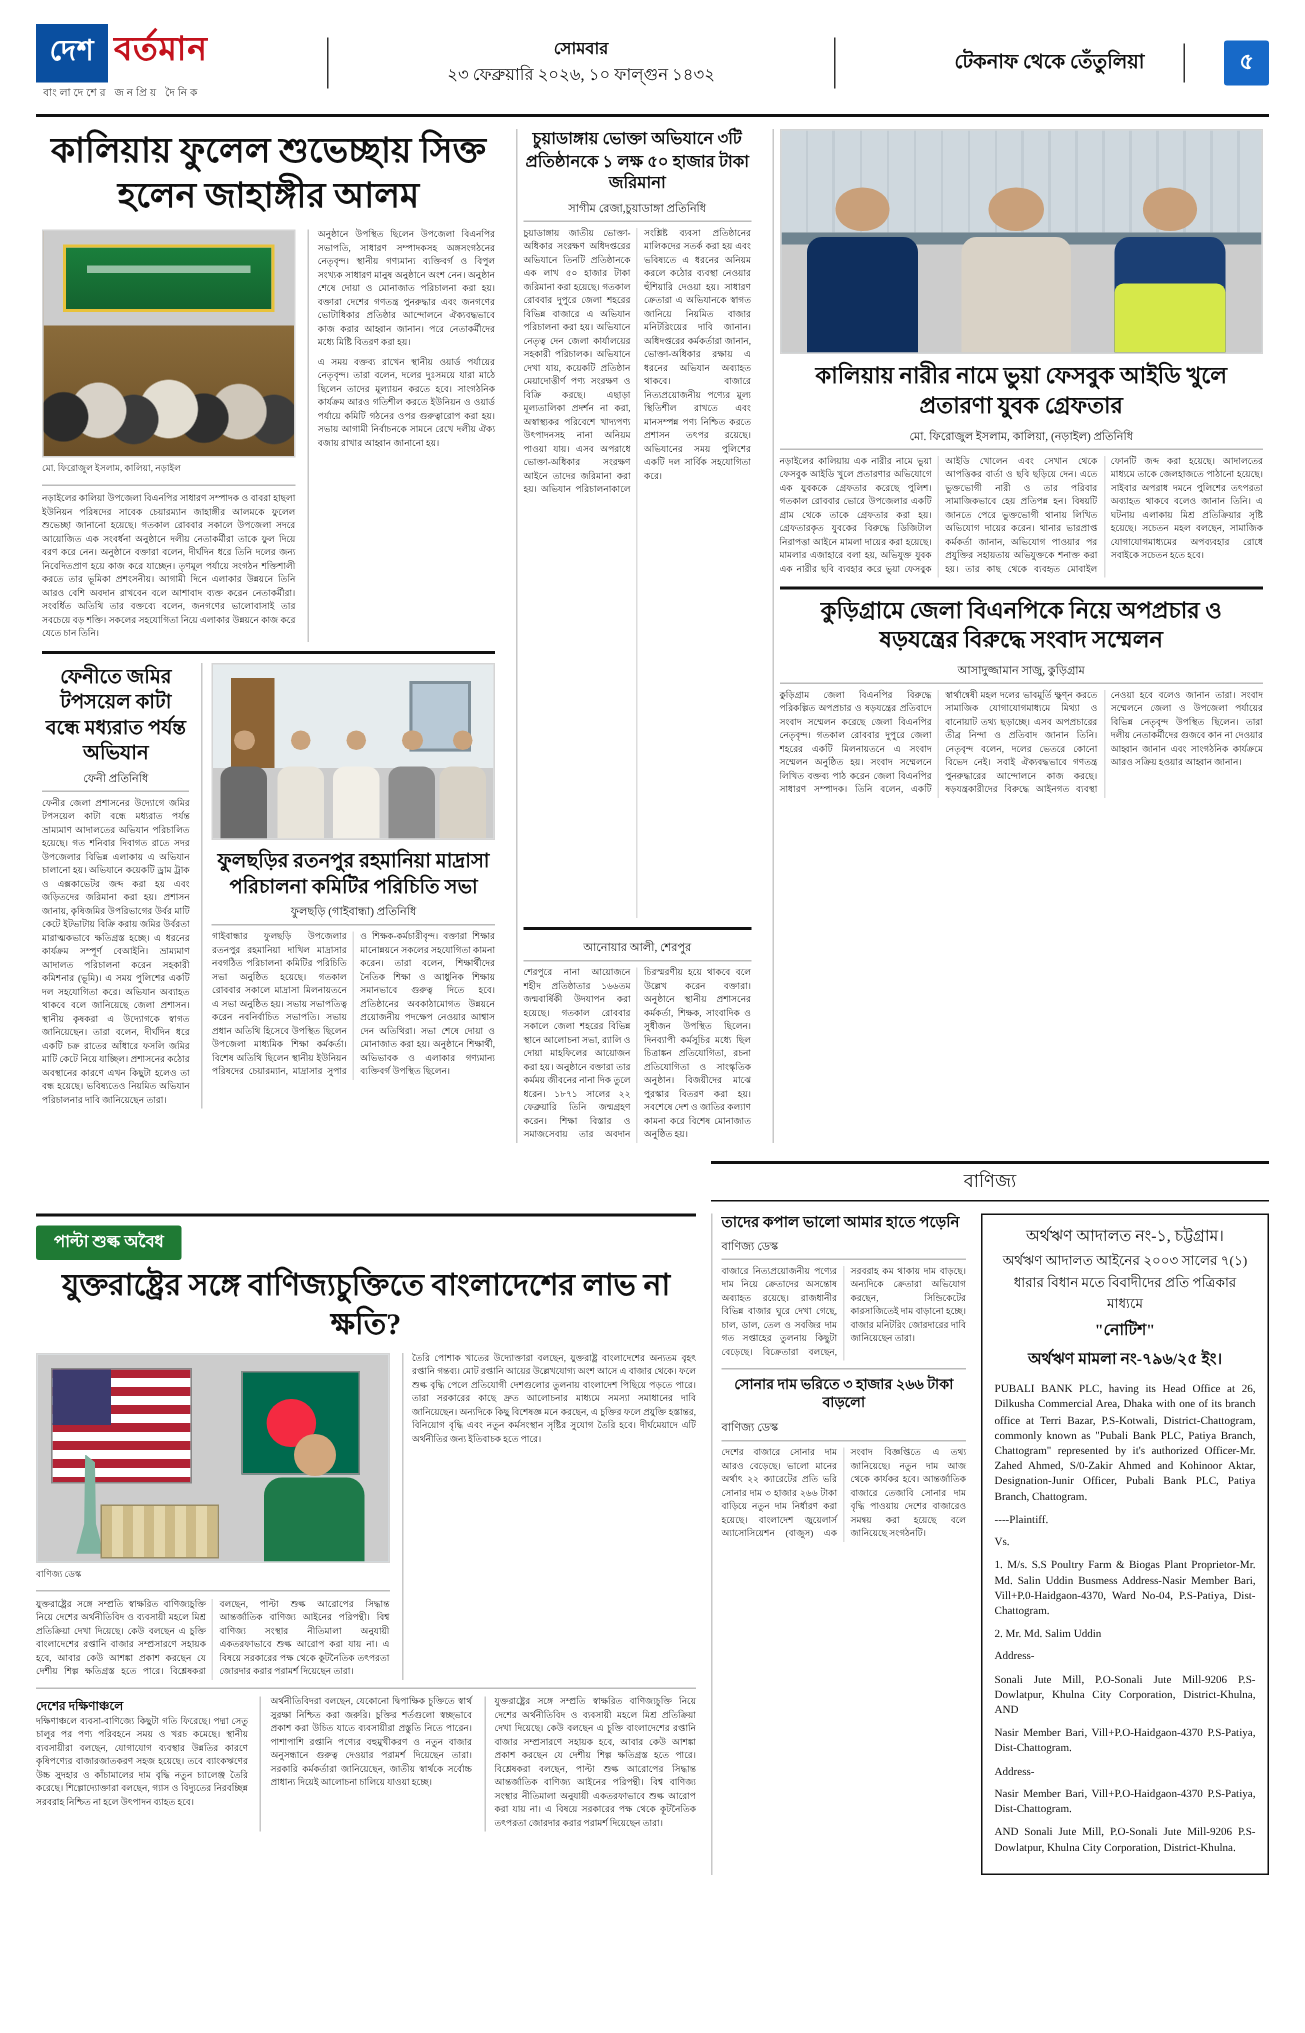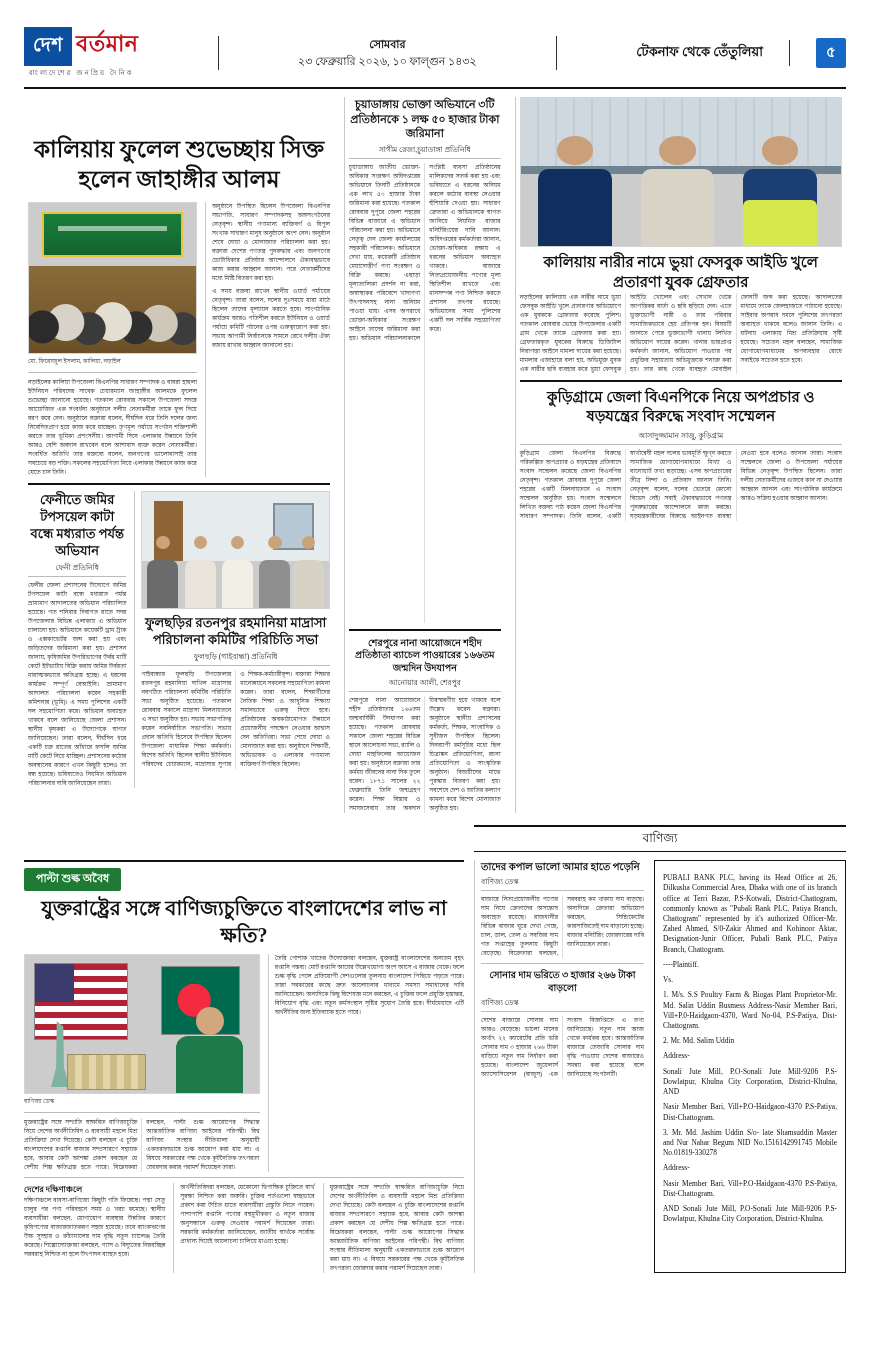--- a/index.html
+++ b/index.html
@@ -8,21 +8,21 @@
     width: 870px;
     height: 1355px;
     background: #ffffff;
     font-family: "Liberation Serif", serif;
     color: #111;
     overflow: hidden;
   }
   .page {
     width: 870px;
     height: 1355px;
-    padding: 26px 24px 14px 24px;
+    padding: 15px 24px 14px 24px;
     position: relative;
   }
 
   
   .masthead {
     display: flex;
     align-items: center;
     justify-content: space-between;
     border-bottom: 2px solid #111;
     padding-bottom: 8px;
@@ -109,21 +109,21 @@
     border: 1px solid #d5d5d5;
   }
   .cap {
     font-size: 6px;
     color: #333;
     padding-top: 2px;
     text-align: left;
   }
 
   
-  .lead-hl { font-size: 23px; margin-top: 38px; }
+  .lead-hl { font-size: 23px; }
   .sub-hl { font-size: 15px; }
   .small-hl { font-size: 13px; }
   .tiny-hl { font-size: 11px; }
 
   .two-col { column-count: 2; column-gap: 9px; column-rule: 1px solid #ddd; }
   .three-col { column-count: 3; column-gap: 9px; column-rule: 1px solid #ddd; }
 
   
   .sect-label {
     text-align: center;
@@ -365,21 +365,20 @@
           <div class="body-txt two-col">গাইবান্ধার ফুলছড়ি উপজেলার রতনপুর রহমানিয়া দাখিল মাদ্রাসার নবগঠিত পরিচালনা কমিটির পরিচিতি সভা অনুষ্ঠিত হয়েছে। গতকাল রোববার সকালে মাদ্রাসা মিলনায়তনে এ সভা অনুষ্ঠিত হয়। সভায় সভাপতিত্ব করেন নবনির্বাচিত সভাপতি। সভায় প্রধান অতিথি হিসেবে উপস্থিত ছিলেন উপজেলা মাধ্যমিক শিক্ষা কর্মকর্তা। বিশেষ অতিথি ছিলেন স্থানীয় ইউনিয়ন পরিষদের চেয়ারম্যান, মাদ্রাসার সুপার ও শিক্ষক-কর্মচারীবৃন্দ। বক্তারা শিক্ষার মানোন্নয়নে সকলের সহযোগিতা কামনা করেন। তারা বলেন, শিক্ষার্থীদের নৈতিক শিক্ষা ও আধুনিক শিক্ষায় সমানভাবে গুরুত্ব দিতে হবে। প্রতিষ্ঠানের অবকাঠামোগত উন্নয়নে প্রয়োজনীয় পদক্ষেপ নেওয়ার আশ্বাস দেন অতিথিরা। সভা শেষে দোয়া ও মোনাজাত করা হয়। অনুষ্ঠানে শিক্ষার্থী, অভিভাবক ও এলাকার গণ্যমান্য ব্যক্তিবর্গ উপস্থিত ছিলেন।</div>
         </div>
       </div>
     </div>
 
     <div class="cell sep">
       <div class="hl tiny-hl">চুয়াডাঙ্গায় ভোক্তা অভিযানে ৩টি প্রতিষ্ঠানকে ১ লক্ষ ৫০ হাজার টাকা জরিমানা</div>
       <div class="byline">সাগীম রেজা,চুয়াডাঙ্গা প্রতিনিধি</div>
       <div class="body-txt two-col" style="height:460px;">চুয়াডাঙ্গায় জাতীয় ভোক্তা-অধিকার সংরক্ষণ অধিদপ্তরের অভিযানে তিনটি প্রতিষ্ঠানকে এক লাখ ৫০ হাজার টাকা জরিমানা করা হয়েছে। গতকাল রোববার দুপুরে জেলা শহরের বিভিন্ন বাজারে এ অভিযান পরিচালনা করা হয়। অভিযানে নেতৃত্ব দেন জেলা কার্যালয়ের সহকারী পরিচালক। অভিযানে দেখা যায়, কয়েকটি প্রতিষ্ঠান মেয়াদোত্তীর্ণ পণ্য সংরক্ষণ ও বিক্রি করছে। এছাড়া মূল্যতালিকা প্রদর্শন না করা, অস্বাস্থ্যকর পরিবেশে খাদ্যপণ্য উৎপাদনসহ নানা অনিয়ম পাওয়া যায়। এসব অপরাধে ভোক্তা-অধিকার সংরক্ষণ আইনে তাদের জরিমানা করা হয়। অভিযান পরিচালনাকালে সংশ্লিষ্ট ব্যবসা প্রতিষ্ঠানের মালিকদের সতর্ক করা হয় এবং ভবিষ্যতে এ ধরনের অনিয়ম করলে কঠোর ব্যবস্থা নেওয়ার হুঁশিয়ারি দেওয়া হয়। সাধারণ ক্রেতারা এ অভিযানকে স্বাগত জানিয়ে নিয়মিত বাজার মনিটরিংয়ের দাবি জানান। অধিদপ্তরের কর্মকর্তারা জানান, ভোক্তা-অধিকার রক্ষায় এ ধরনের অভিযান অব্যাহত থাকবে। বাজারে নিত্যপ্রয়োজনীয় পণ্যের মূল্য স্থিতিশীল রাখতে এবং মানসম্পন্ন পণ্য নিশ্চিত করতে প্রশাসন তৎপর রয়েছে। অভিযানের সময় পুলিশের একটি দল সার্বিক সহযোগিতা করে।</div>
       <div class="hr-thick"></div>
-      <div class="hl" style="font-size:9.5px;">শেরপুরে নানা আয়োজনে শহীদ প্রতিষ্ঠাতা ব্যাচেল পাওয়ারের ১৬৬তম জন্মদিন উদযাপন</div>
       <div class="byline">আনোয়ার আলী, শেরপুর</div>
       <div class="body-txt two-col">শেরপুরে নানা আয়োজনে শহীদ প্রতিষ্ঠাতার ১৬৬তম জন্মবার্ষিকী উদযাপন করা হয়েছে। গতকাল রোববার সকালে জেলা শহরের বিভিন্ন স্থানে আলোচনা সভা, র‍্যালি ও দোয়া মাহফিলের আয়োজন করা হয়। অনুষ্ঠানে বক্তারা তার কর্মময় জীবনের নানা দিক তুলে ধরেন। ১৮৭১ সালের ২২ ফেব্রুয়ারি তিনি জন্মগ্রহণ করেন। শিক্ষা বিস্তার ও সমাজসেবায় তার অবদান চিরস্মরণীয় হয়ে থাকবে বলে উল্লেখ করেন বক্তারা। অনুষ্ঠানে স্থানীয় প্রশাসনের কর্মকর্তা, শিক্ষক, সাংবাদিক ও সুধীজন উপস্থিত ছিলেন। দিনব্যাপী কর্মসূচির মধ্যে ছিল চিত্রাঙ্কন প্রতিযোগিতা, রচনা প্রতিযোগিতা ও সাংস্কৃতিক অনুষ্ঠান। বিজয়ীদের মাঝে পুরস্কার বিতরণ করা হয়। সবশেষে দেশ ও জাতির কল্যাণ কামনা করে বিশেষ মোনাজাত অনুষ্ঠিত হয়।</div>
     </div>
 
     <div class="cell sep" style="grid-column: 3 / span 2;">
       <div class="photo ph-arrest">
         <div class="img-stage">
           <div class="wall"></div>
             <div class="rail"></div>
           <div class="m m1">
@@ -391,20 +390,21 @@
               <div class="torso"></div>
             </div>
           <div class="m m3">
               <div class="head"></div>
               <div class="torso"></div>
               <div class="vest"></div>
             </div>
         </div>
       </div>
       <div class="hl sub-hl" style="margin-top:6px;text-align:center;">কালিয়ায় নারীর নামে ভুয়া ফেসবুক আইডি খুলে প্রতারণা যুবক গ্রেফতার</div>
+      <div class="byline">মো. ফিরোজুল ইসলাম, কালিয়া, (নড়াইল) প্রতিনিধি</div>
       <div class="body-txt three-col">নড়াইলের কালিয়ায় এক নারীর নামে ভুয়া ফেসবুক আইডি খুলে প্রতারণার অভিযোগে এক যুবককে গ্রেফতার করেছে পুলিশ। গতকাল রোববার ভোরে উপজেলার একটি গ্রাম থেকে তাকে গ্রেফতার করা হয়। গ্রেফতারকৃত যুবকের বিরুদ্ধে ডিজিটাল নিরাপত্তা আইনে মামলা দায়ের করা হয়েছে। মামলার এজাহারে বলা হয়, অভিযুক্ত যুবক এক নারীর ছবি ব্যবহার করে ভুয়া ফেসবুক আইডি খোলেন এবং সেখান থেকে আপত্তিকর বার্তা ও ছবি ছড়িয়ে দেন। এতে ভুক্তভোগী নারী ও তার পরিবার সামাজিকভাবে হেয় প্রতিপন্ন হন। বিষয়টি জানতে পেরে ভুক্তভোগী থানায় লিখিত অভিযোগ দায়ের করেন। থানার ভারপ্রাপ্ত কর্মকর্তা জানান, অভিযোগ পাওয়ার পর প্রযুক্তির সহায়তায় অভিযুক্তকে শনাক্ত করা হয়। তার কাছ থেকে ব্যবহৃত মোবাইল ফোনটি জব্দ করা হয়েছে। আদালতের মাধ্যমে তাকে জেলহাজতে পাঠানো হয়েছে। সাইবার অপরাধ দমনে পুলিশের তৎপরতা অব্যাহত থাকবে বলেও জানান তিনি। এ ঘটনায় এলাকায় মিশ্র প্রতিক্রিয়ার সৃষ্টি হয়েছে। সচেতন মহল বলছেন, সামাজিক যোগাযোগমাধ্যমের অপব্যবহার রোধে সবাইকে সচেতন হতে হবে।</div>
       <div class="hr-thick"></div>
       <div class="hl sub-hl">কুড়িগ্রামে জেলা বিএনপিকে নিয়ে অপপ্রচার ও ষড়যন্ত্রের বিরুদ্ধে সংবাদ সম্মেলন</div>
       <div class="byline">আসাদুজ্জামান সাজু, কুড়িগ্রাম</div>
       <div class="body-txt three-col">কুড়িগ্রাম জেলা বিএনপির বিরুদ্ধে পরিকল্পিত অপপ্রচার ও ষড়যন্ত্রের প্রতিবাদে সংবাদ সম্মেলন করেছে জেলা বিএনপির নেতৃবৃন্দ। গতকাল রোববার দুপুরে জেলা শহরের একটি মিলনায়তনে এ সংবাদ সম্মেলন অনুষ্ঠিত হয়। সংবাদ সম্মেলনে লিখিত বক্তব্য পাঠ করেন জেলা বিএনপির সাধারণ সম্পাদক। তিনি বলেন, একটি স্বার্থান্বেষী মহল দলের ভাবমূর্তি ক্ষুণ্ন করতে সামাজিক যোগাযোগমাধ্যমে মিথ্যা ও বানোয়াট তথ্য ছড়াচ্ছে। এসব অপপ্রচারের তীব্র নিন্দা ও প্রতিবাদ জানান তিনি। নেতৃবৃন্দ বলেন, দলের ভেতরে কোনো বিভেদ নেই। সবাই ঐক্যবদ্ধভাবে গণতন্ত্র পুনরুদ্ধারের আন্দোলনে কাজ করছে। ষড়যন্ত্রকারীদের বিরুদ্ধে আইনগত ব্যবস্থা নেওয়া হবে বলেও জানান তারা। সংবাদ সম্মেলনে জেলা ও উপজেলা পর্যায়ের বিভিন্ন নেতৃবৃন্দ উপস্থিত ছিলেন। তারা দলীয় নেতাকর্মীদের গুজবে কান না দেওয়ার আহ্বান জানান এবং সাংগঠনিক কার্যক্রমে আরও সক্রিয় হওয়ার আহ্বান জানান।</div>
     </div>
   </div>
 
   <div style="display:grid;grid-template-columns: 440px 1fr; gap:10px; margin-top:6px;">
     <div></div>
@@ -460,30 +460,35 @@
       <div class="hl" style="font-size:10px;text-align:left;">তাদের কপাল ভালো আমার হাতে পড়েনি</div>
       <div class="byline" style="text-align:left;">বাণিজ্য ডেস্ক</div>
       <div class="body-txt two-col">বাজারে নিত্যপ্রয়োজনীয় পণ্যের দাম নিয়ে ক্রেতাদের অসন্তোষ অব্যাহত রয়েছে। রাজধানীর বিভিন্ন বাজার ঘুরে দেখা গেছে, চাল, ডাল, তেল ও সবজির দাম গত সপ্তাহের তুলনায় কিছুটা বেড়েছে। বিক্রেতারা বলছেন, সরবরাহ কম থাকায় দাম বাড়ছে। অন্যদিকে ক্রেতারা অভিযোগ করছেন, সিন্ডিকেটের কারসাজিতেই দাম বাড়ানো হচ্ছে। বাজার মনিটরিং জোরদারের দাবি জানিয়েছেন তারা।</div>
       <div class="hr-thin"></div>
       <div class="hl" style="font-size:9.5px;">সোনার দাম ভরিতে ৩ হাজার ২৬৬ টাকা বাড়লো</div>
       <div class="byline" style="text-align:left;">বাণিজ্য ডেস্ক</div>
       <div class="body-txt two-col">দেশের বাজারে সোনার দাম আরও বেড়েছে। ভালো মানের অর্থাৎ ২২ ক্যারেটের প্রতি ভরি সোনার দাম ৩ হাজার ২৬৬ টাকা বাড়িয়ে নতুন দাম নির্ধারণ করা হয়েছে। বাংলাদেশ জুয়েলার্স অ্যাসোসিয়েশন (বাজুস) এক সংবাদ বিজ্ঞপ্তিতে এ তথ্য জানিয়েছে। নতুন দাম আজ থেকে কার্যকর হবে। আন্তর্জাতিক বাজারে তেজাবি সোনার দাম বৃদ্ধি পাওয়ায় দেশের বাজারেও সমন্বয় করা হয়েছে বলে জানিয়েছে সংগঠনটি।</div>
     </div>
 
     <div class="notice">
+      <div class="notice-hd">
+        <div>অর্থঋণ আদালত নং-১, চট্টগ্রাম।</div>
+        <div style="font-size:9px;">অর্থঋণ আদালত আইনের ২০০৩ সালের ৭(১) ধারার বিধান মতে বিবাদীদের প্রতি পত্রিকার মাধ্যমে</div>
+        <div style="font-weight:bold;margin-top:3px;">"নোটিশ"</div>
+        <div style="font-weight:bold;margin-top:3px;">অর্থঋণ মামলা নং-৭৯৬/২৫ ইং।</div>
+      </div>
       <div class="notice-body">
         <p>PUBALI BANK PLC, having its Head Office at 26, Dilkusha Commercial Area, Dhaka with one of its branch office at Terri Bazar, P.S-Kotwali, District-Chattogram, commonly known as "Pubali Bank PLC, Patiya Branch, Chattogram" represented by it's authorized Officer-Mr. Zahed Ahmed, S/0-Zakir Ahmed and Kohinoor Aktar, Designation-Junir Officer, Pubali Bank PLC, Patiya Branch, Chattogram.</p>
         <p class="right">----Plaintiff.</p>
         <p>Vs.</p>
         <p>1. M/s. S.S Poultry Farm &amp; Biogas Plant Proprietor-Mr. Md. Salin Uddin Busmess Address-Nasir Member Bari, Vill+P.0-Haidgaon-4370, Ward No-04, P.S-Patiya, Dist-Chattogram.</p>
         <p>2. Mr. Md. Salim Uddin</p>
         <p>Address-</p>
         <p>Sonali Jute Mill, P.O-Sonali Jute Mill-9206 P.S-Dowlatpur, Khulna City Corporation, District-Khulna, AND</p>
         <p>Nasir Member Bari, Vill+P.O-Haidgaon-4370 P.S-Patiya, Dist-Chattogram.</p>
-        <p>3. Mr. Md. Jashim Uddin S/o- late Shamsuddin Master and Nur Nahar Begum NID No.1516142991745 Mobile No.01819-330278</p>
         <p>Address-</p>
         <p>Nasir Member Bari, Vill+P.O-Haidgaon-4370 P.S-Patiya, Dist-Chattogram.</p>
         <p>AND Sonali Jute Mill, P.O-Sonali Jute Mill-9206 P.S-Dowlatpur, Khulna City Corporation, District-Khulna.</p>
 
       </div>
     </div>
   </div>
 </div>
 
 </body></html>

